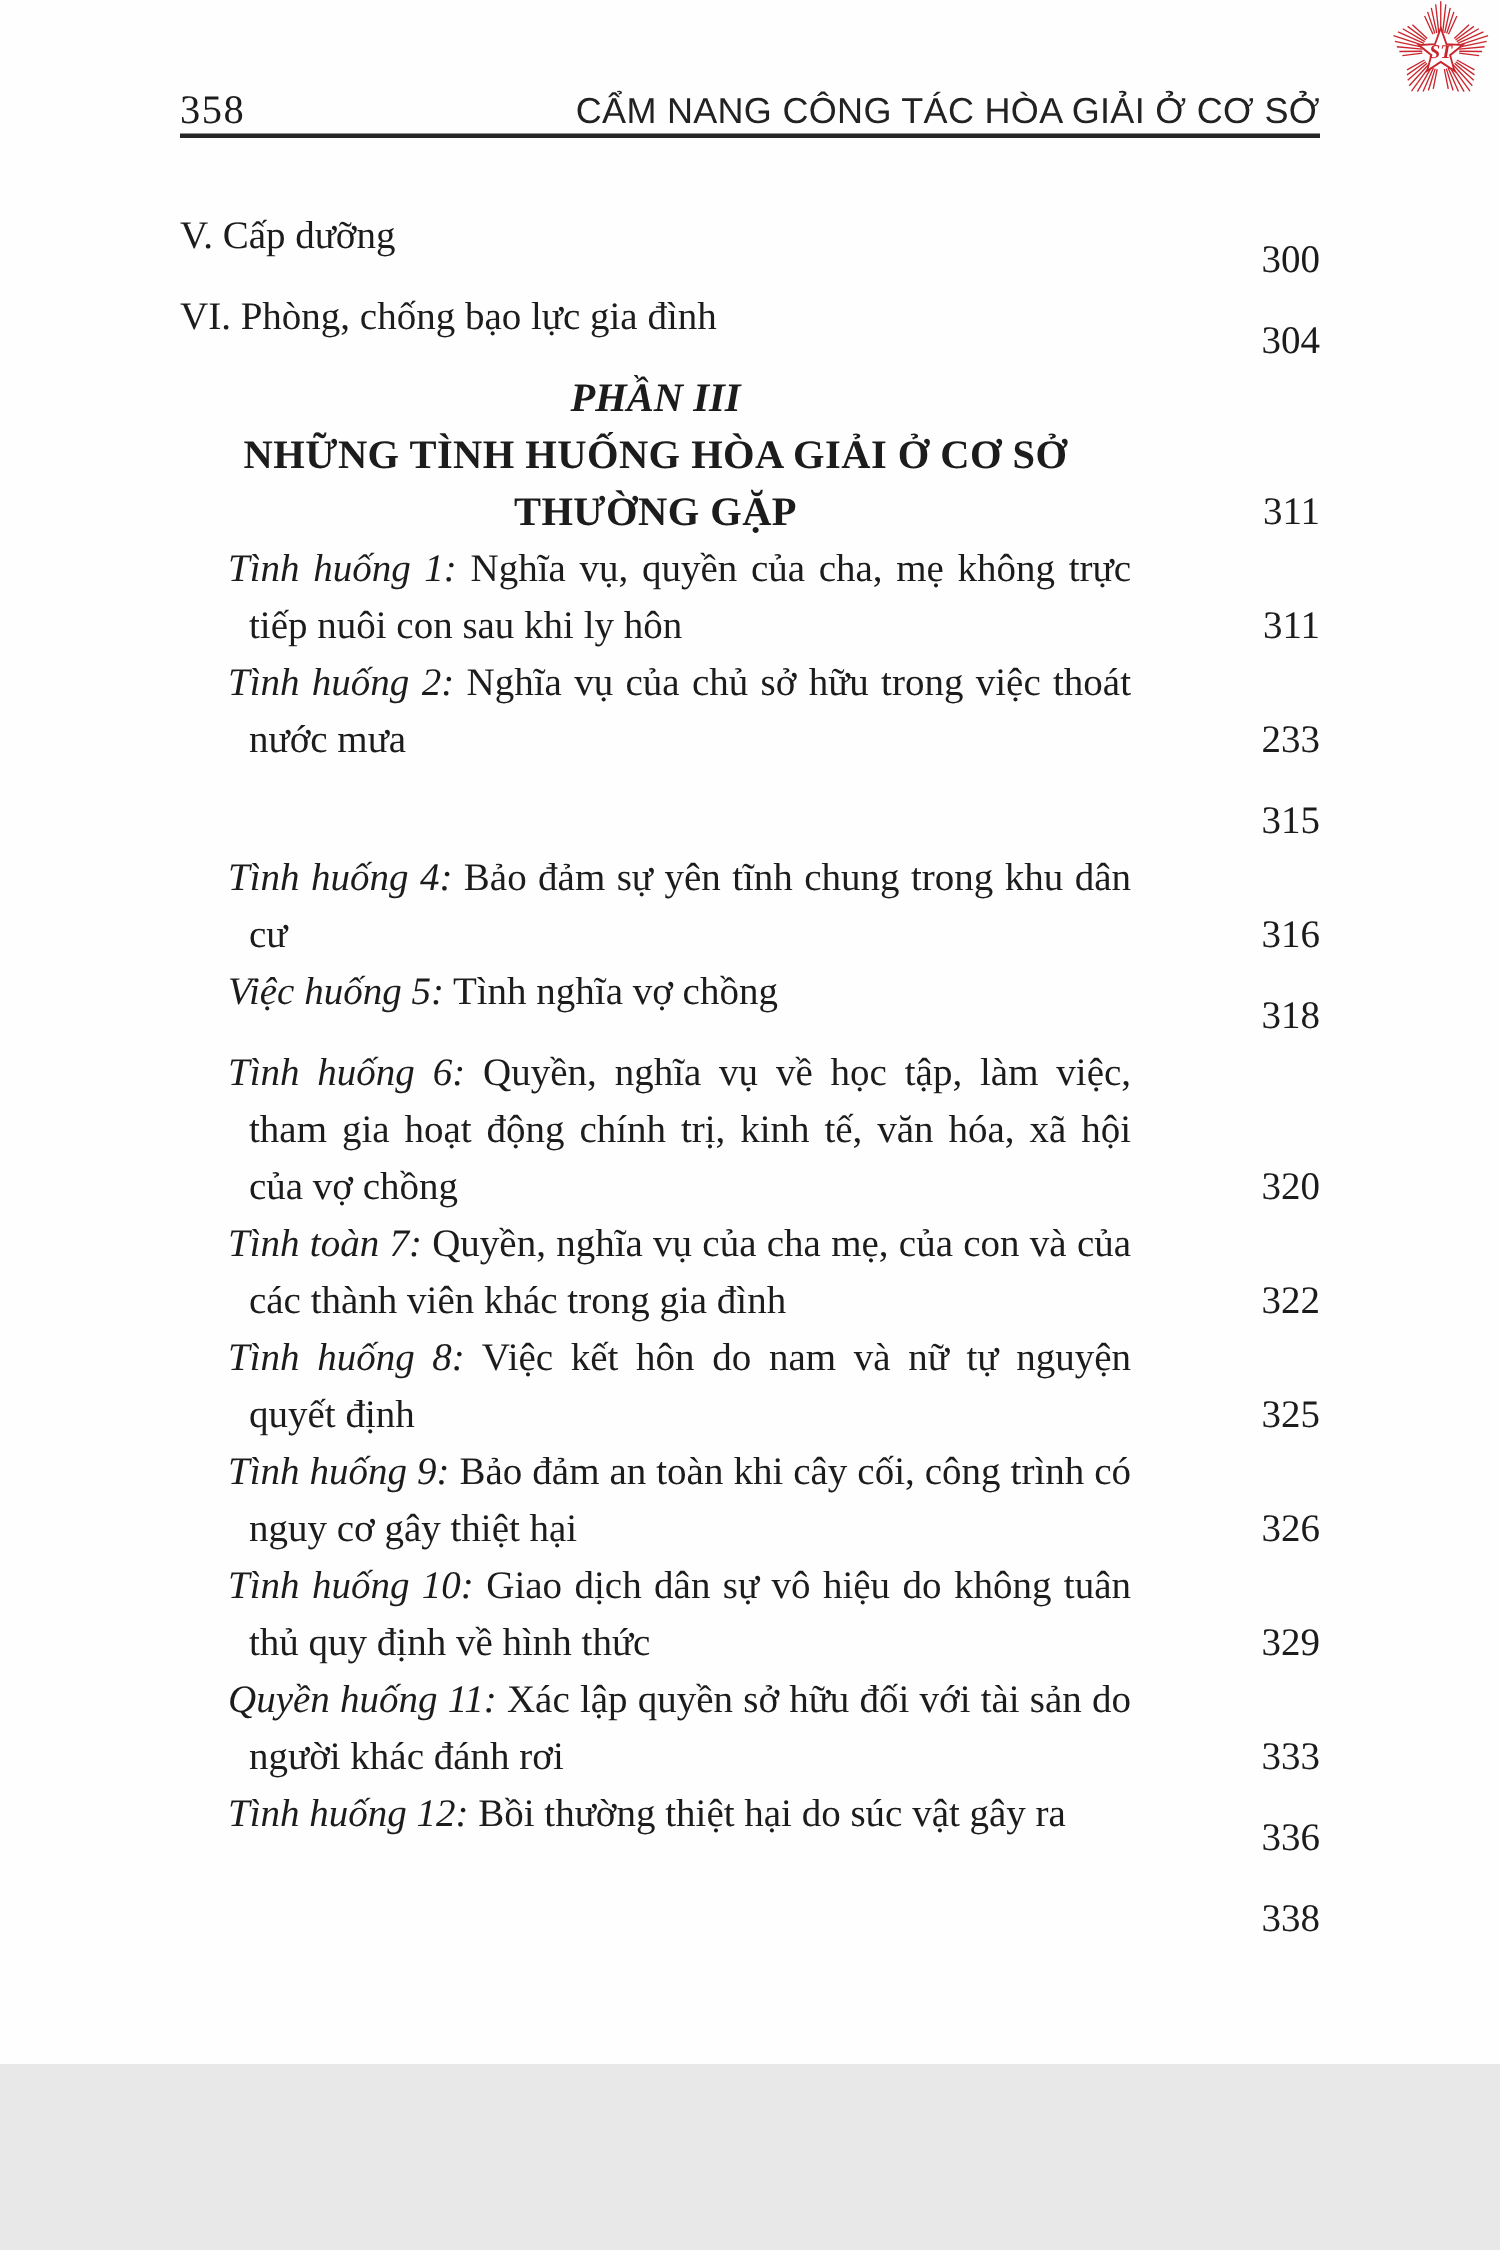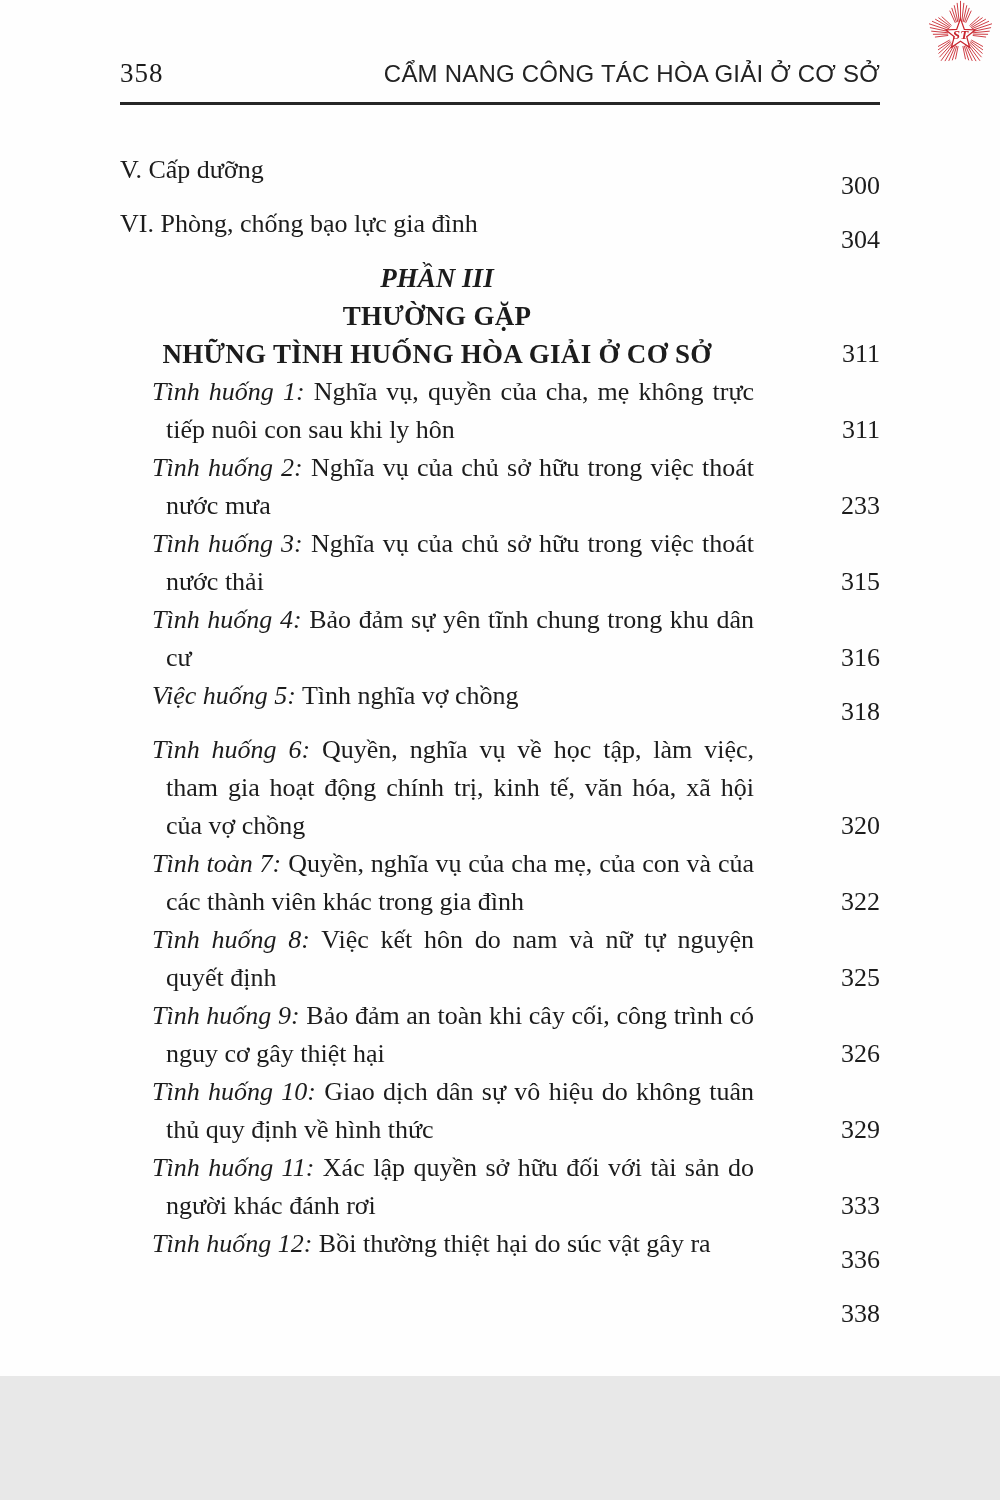--- a/index.html
+++ b/index.html
@@ -17,21 +17,20 @@
     position: absolute;
     left: 120px;
     top: 58px;
     width: 760px;
   }
   .pg-header {
     display: flex;
     justify-content: space-between;
     align-items: baseline;
     border-bottom: 3px solid #262626;
-    padding-bottom: 13px;
   }
   .folio {
     font-size: 27px;
     letter-spacing: 1px;
   }
   .running-title {
     font-family: "Liberation Sans", sans-serif;
     font-size: 24px;
     letter-spacing: 0.2px;
     color: #222;
@@ -158,36 +157,35 @@
         <div class="entry-page">300</div>
       </div>
       <div class="entry">
         <div class="entry-text">VI. Phòng, chống bạo lực gia đình</div>
         <div class="entry-page">304</div>
       </div>
 
       <div class="section">
         <div class="section-titles">
           <div class="section-kicker">PHẦN III</div>
+          <div class="section-title">NHỮNG TÌNH HUỐNG HÒA GIẢI Ở CƠ SỞ</div>
           <div class="section-title">THƯỜNG GẶP</div>
-          <div class="section-title">NHỮNG TÌNH HUỐNG HÒA GIẢI Ở CƠ SỞ</div>
         </div>
         <div class="entry-page">311</div>
       </div>
 
       <div class="entry">
         <div class="entry-text"><span class="entry-label">Tình huống 1:</span> <span>Nghĩa vụ, quyền của cha, mẹ không trực tiếp nuôi con sau khi ly hôn</span></div>
         <div class="entry-page">311</div>
       </div>
       <div class="entry">
         <div class="entry-text"><span class="entry-label">Tình huống 2:</span> <span>Nghĩa vụ của chủ sở hữu trong việc thoát nước mưa</span></div>
         <div class="entry-page">233</div>
       </div>
       <div class="entry">
-        <div class="entry-text"><span class="entry-label">Tình huống 3:</span> <span>Nghĩa vụ của chủ sở hữu trong việc thoát nước thải</span></div>
         <div class="entry-page">315</div>
       </div>
       <div class="entry">
         <div class="entry-text"><span class="entry-label">Tình huống 4:</span> <span>Bảo đảm sự yên tĩnh chung trong khu dân cư</span></div>
         <div class="entry-page">316</div>
       </div>
       <div class="entry">
         <div class="entry-text"><span class="entry-label">Việc huống 5:</span> <span>Tình nghĩa vợ chồng</span></div>
         <div class="entry-page">318</div>
       </div>
@@ -205,21 +203,21 @@
       </div>
       <div class="entry">
         <div class="entry-text"><span class="entry-label">Tình huống 9:</span> <span>Bảo đảm an toàn khi cây cối, công trình có nguy cơ gây thiệt hại</span></div>
         <div class="entry-page">326</div>
       </div>
       <div class="entry">
         <div class="entry-text"><span class="entry-label">Tình huống 10:</span> <span>Giao dịch dân sự vô hiệu do không tuân thủ quy định về hình thức</span></div>
         <div class="entry-page">329</div>
       </div>
       <div class="entry">
-        <div class="entry-text"><span class="entry-label">Tình huống 11:</span> <span>Xác lập quyền sở hữu đối với tài sản do người khác đánh rơi</span></div>
+        <div class="entry-text"><span class="entry-label">Quyền huống 11:</span> <span>Xác lập quyền sở hữu đối với tài sản do người khác đánh rơi</span></div>
         <div class="entry-page">333</div>
       </div>
       <div class="entry">
         <div class="entry-text"><span class="entry-label">Tình huống 12:</span> <span>Bồi thường thiệt hại do súc vật gây ra</span></div>
         <div class="entry-page">336</div>
       </div>
       <div class="entry">
         <div class="entry-page">338</div>
       </div>
 

